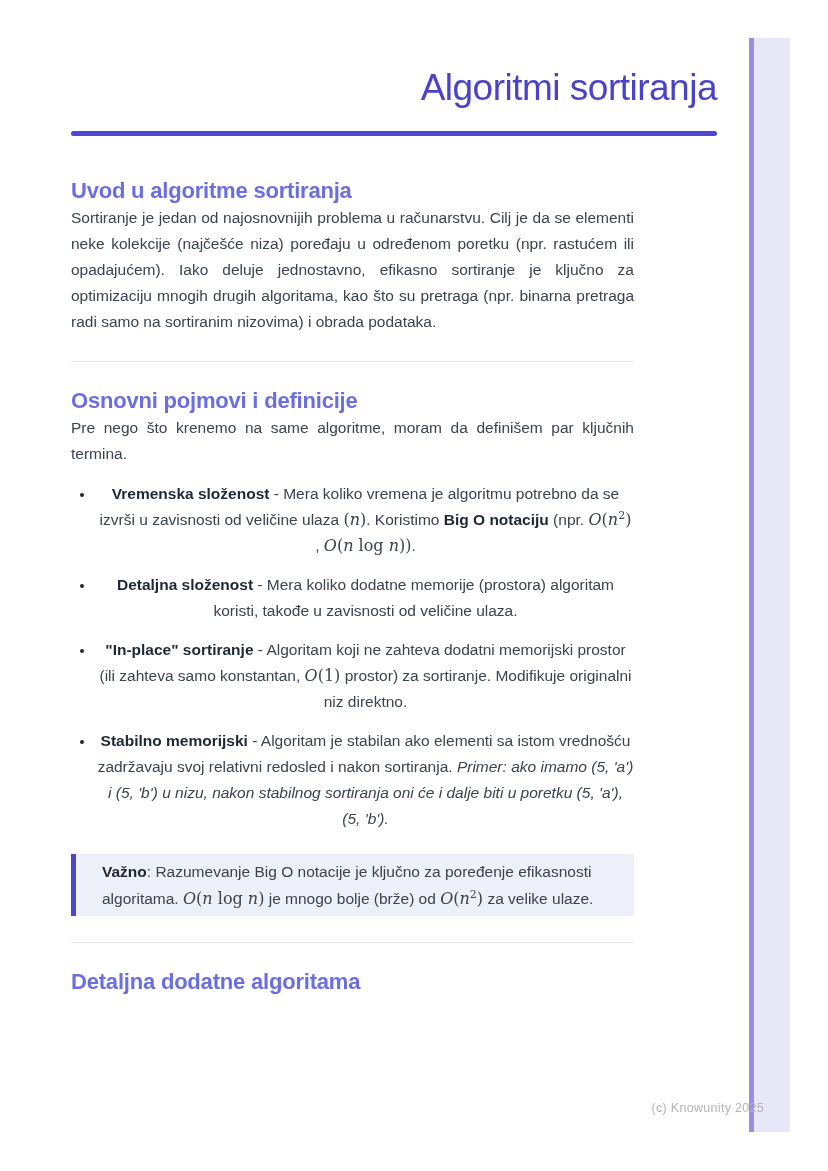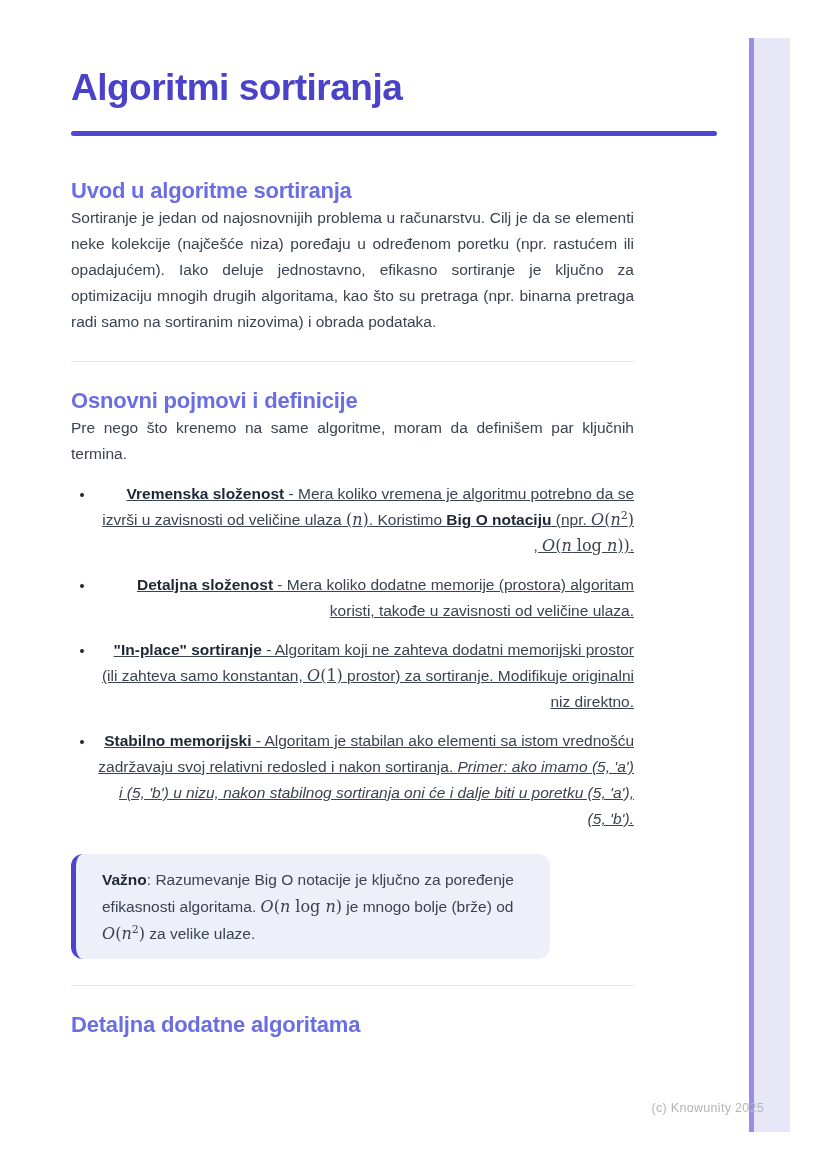--- a/index.html
+++ b/index.html
@@ -30,22 +30,22 @@
   .watermark{
     position:absolute;top:1101px;right:64px;
     font-size:12.5px;color:var(--c-watermark);letter-spacing:.3px;
     z-index:3;
     text-align:right;
   }
   .content{
     position:absolute;left:71px;top:0;width:646px;padding-top:66px;
   }
   h1.page-title{
-    font-size:37px;line-height:44px;font-weight:700;
-    color:var(--c-title);letter-spacing:-.5px;
+    font-size:37px;line-height:44px;font-weight:400;
+    color:var(--c-title);letter-spacing:-.5px;text-align:right;
   }
   .title-rule{
     margin-top:21px;height:5px;width:646px;border-radius:3px;
     background:var(--c-rule);
   }
   h2.section-heading{
     font-size:22px;line-height:28px;font-weight:700;color:var(--c-h2);
     letter-spacing:-.2px;
   }
   .h2-first{margin-top:41px;}
@@ -56,30 +56,30 @@
   }
   hr.divider{
     width:563px;border:none;border-top:1px solid var(--c-divider);
     margin-top:26px;margin-bottom:25px;
   }
   ul.concepts{
     margin-top:14px;width:563px;padding-left:24px;list-style:disc;
   }
   ul.concepts li{
     font-size:15.5px;line-height:26px;color:var(--c-body);
-    margin-bottom:13px;padding-left:2px;text-align:right;text-decoration:underline;
+    margin-bottom:13px;padding-left:2px;text-align:center;
   }
   ul.concepts li::marker{color:var(--c-bold);font-size:14px;}
   ul.concepts li:last-child{margin-bottom:0;}
   .callout{
-    margin-top:22px;width:479px;
+    margin-top:22px;width:563px;
     background:var(--c-callout-bg);
     border-left:5px solid var(--c-callout-border);
-    border-radius:12px;
-    padding:12px 26px;
+    border-radius:0;
+    padding:4px 26px;
   }
   .callout p{
     font-size:15.5px;line-height:27px;color:var(--c-body);
   }
   
   .seg-b{font-weight:700;color:var(--c-bold);}
   .seg-i{font-style:italic;}
   .seg-m{font-family:"DejaVu Serif",serif;font-style:italic;font-size:16px;line-height:1;}
   .seg-mr{font-family:"DejaVu Serif",serif;font-style:normal;font-size:16px;line-height:1;}
   sup.seg-msup{font-family:"DejaVu Serif",serif;font-style:normal;font-size:11px;line-height:1;}

